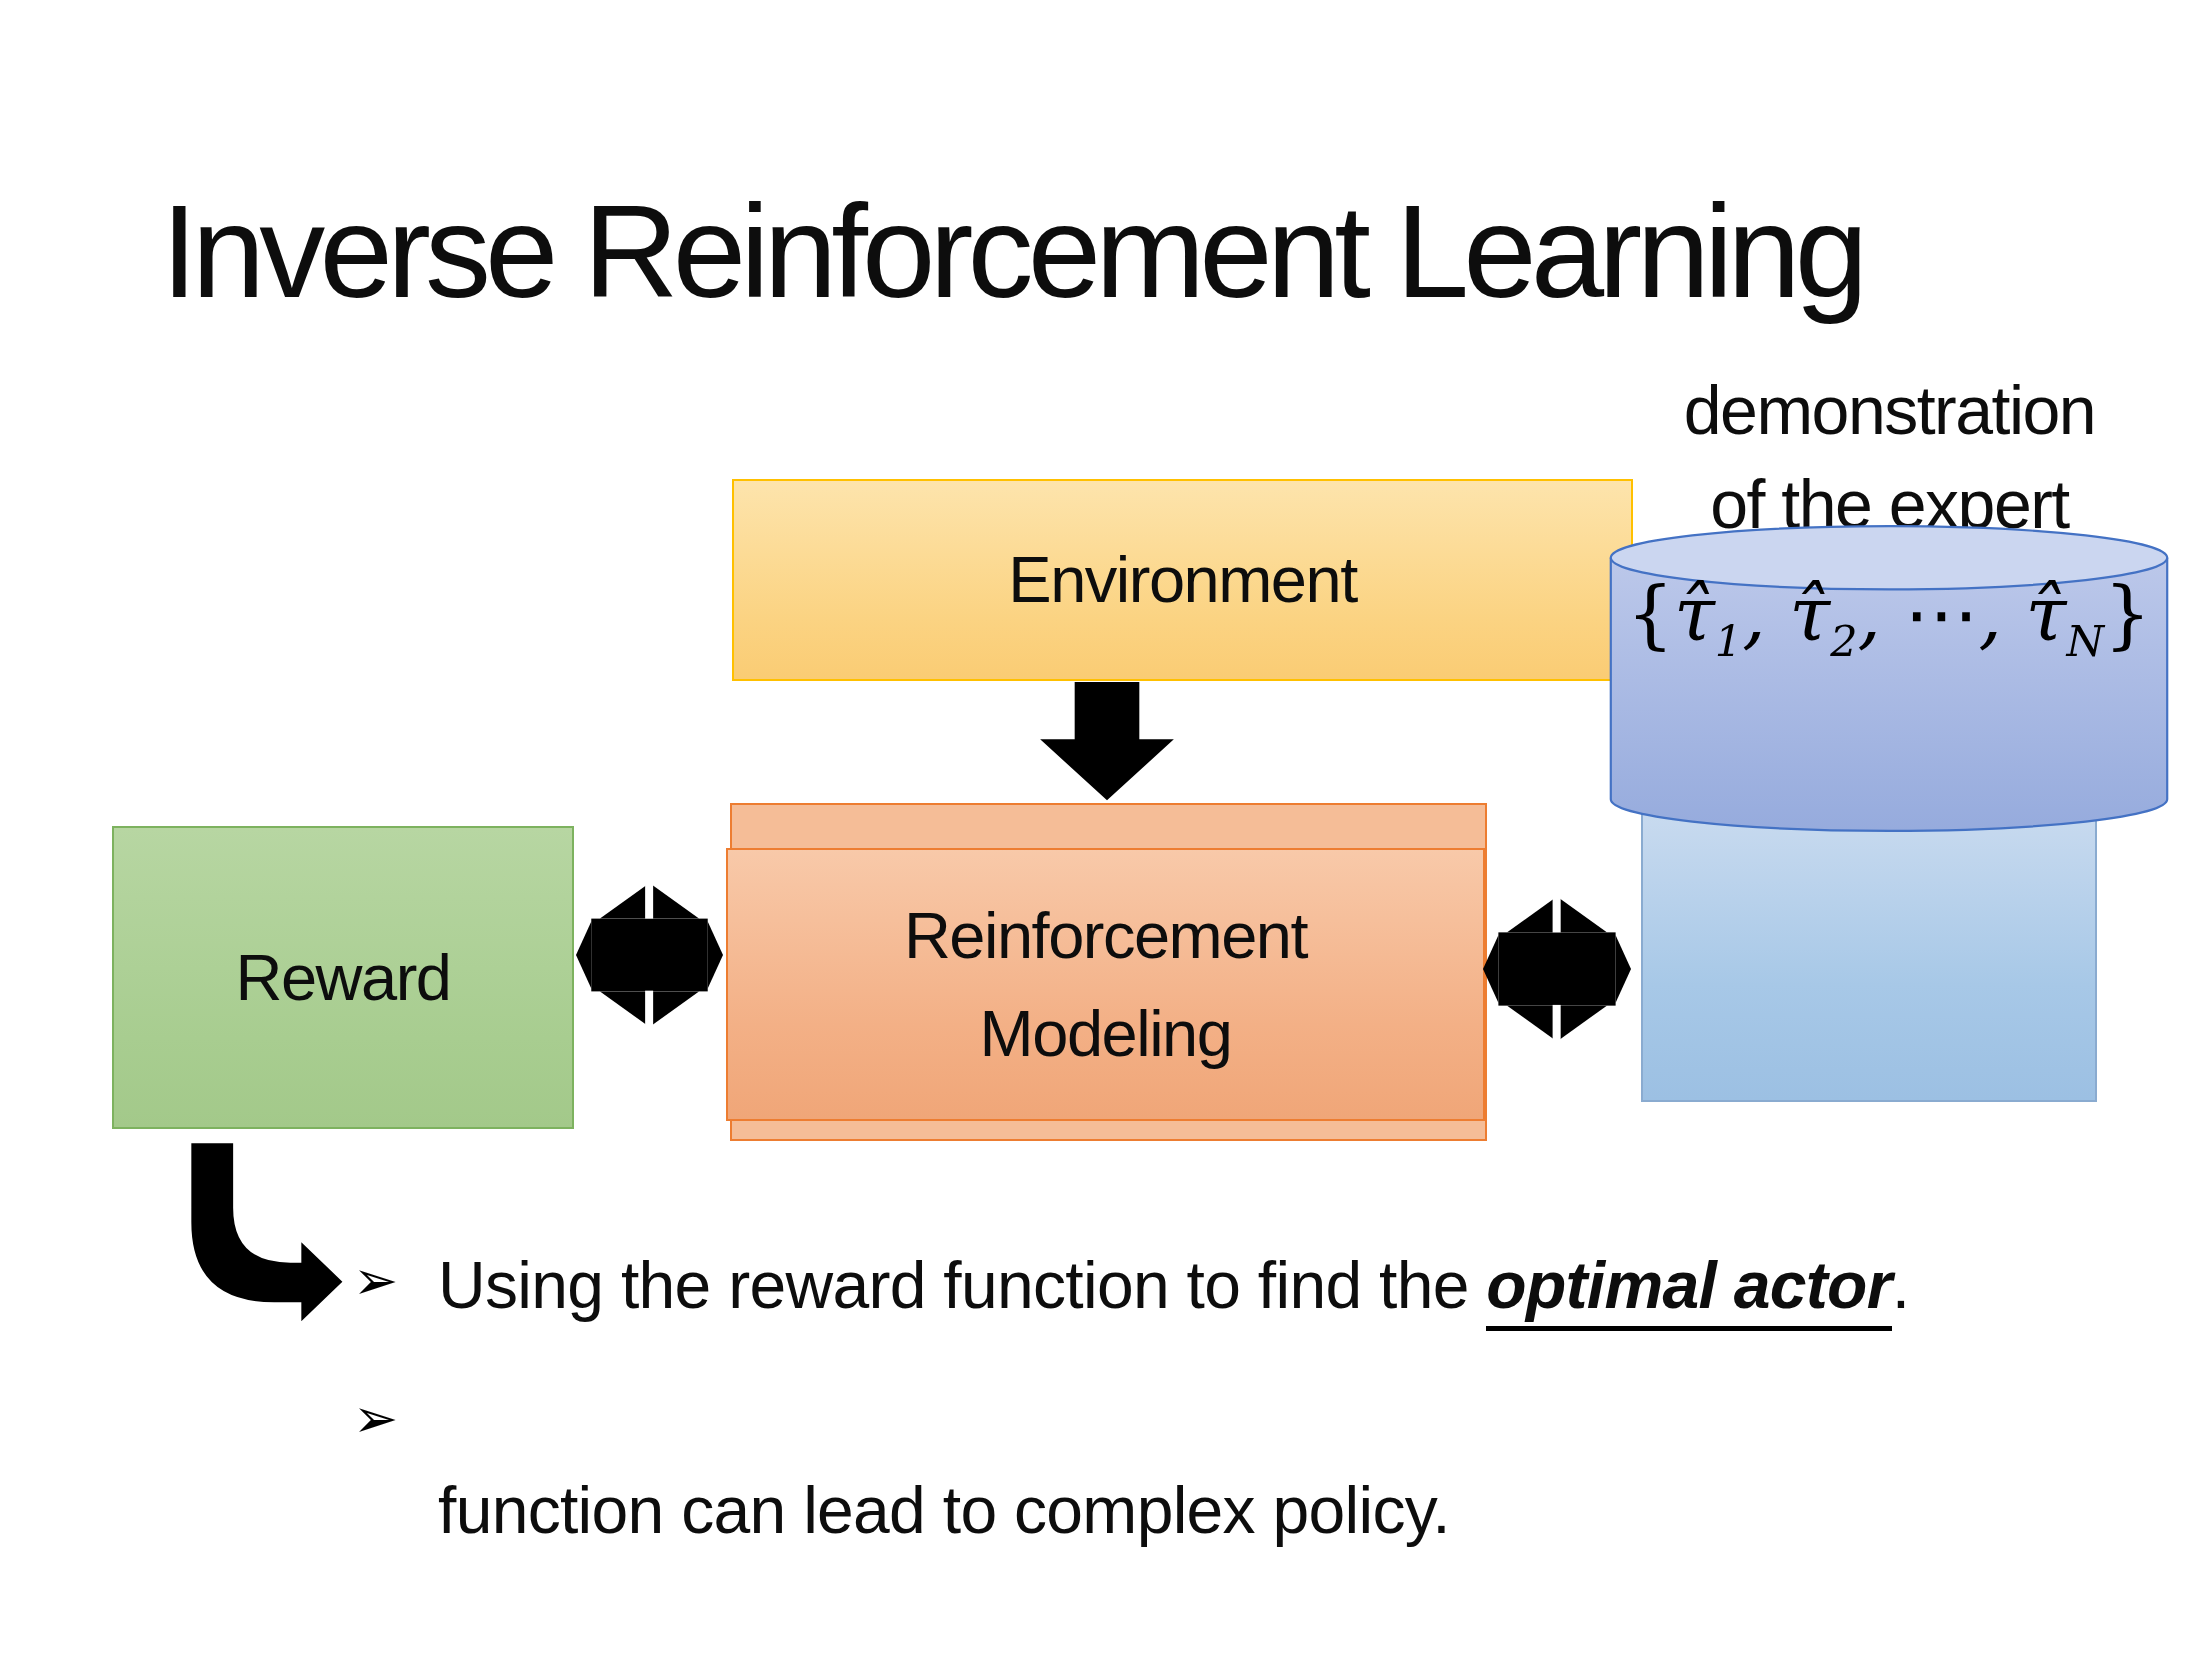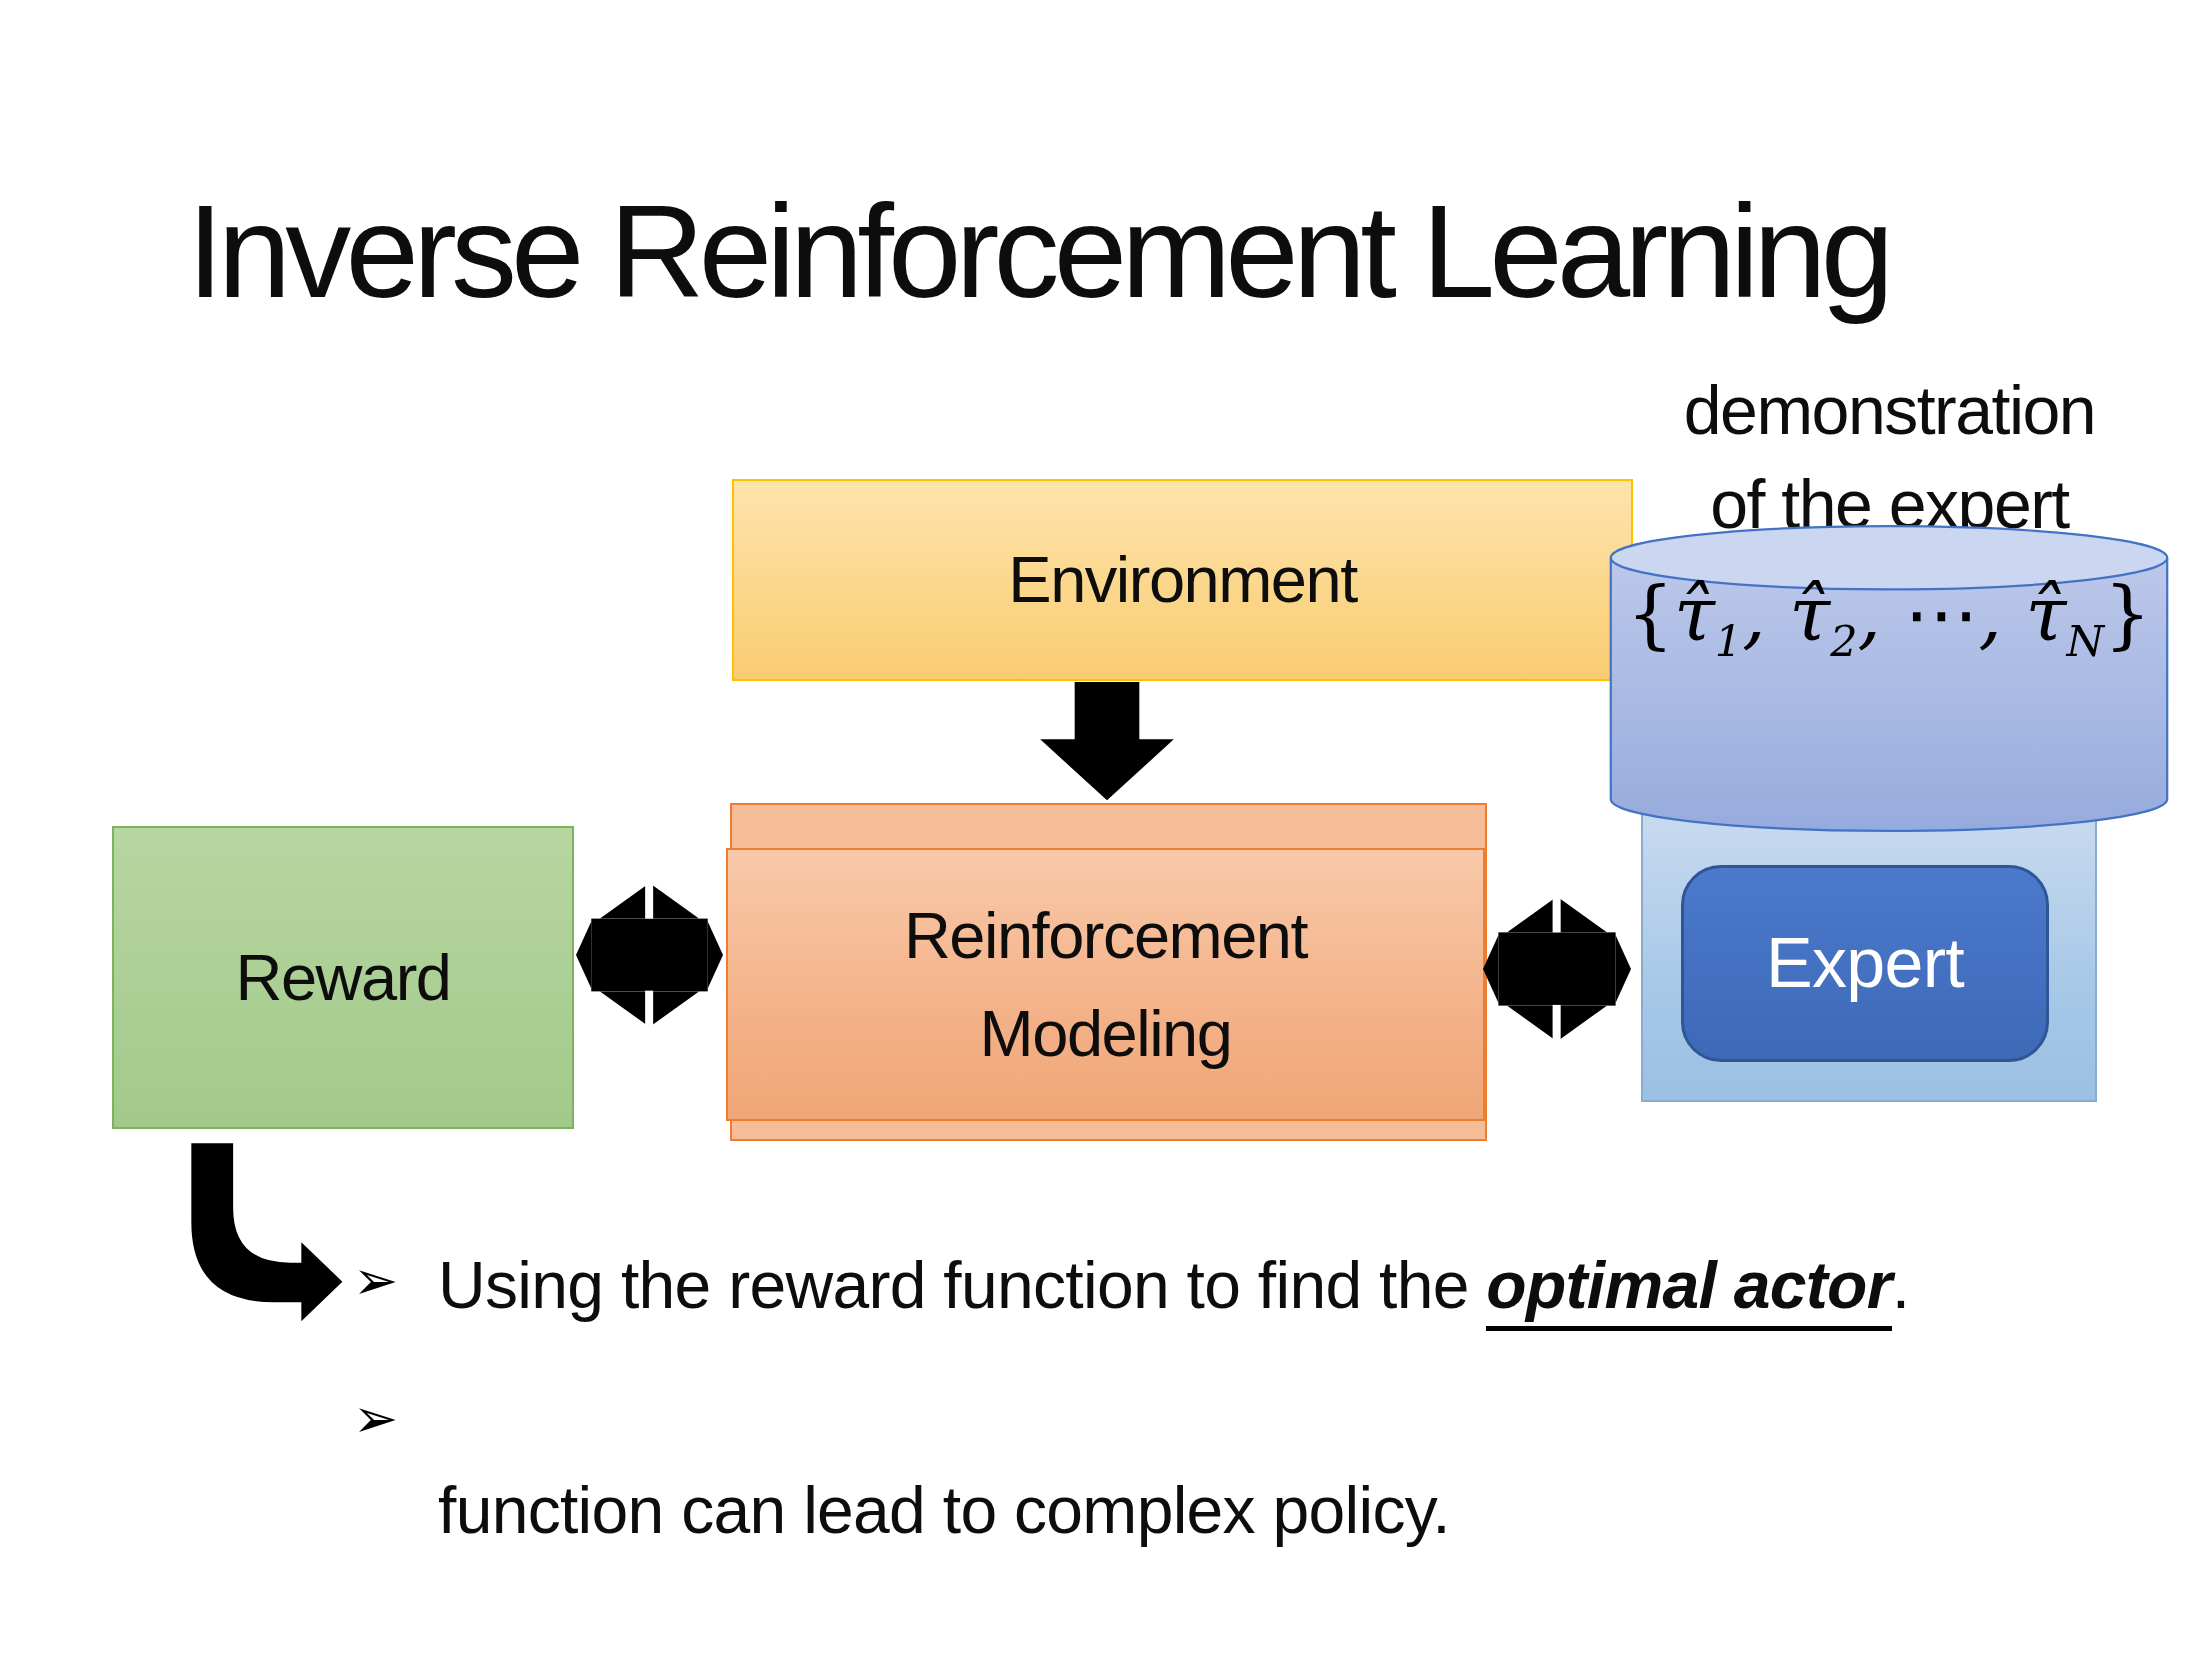--- a/index.html
+++ b/index.html
@@ -3,21 +3,21 @@
 <meta charset="utf-8">
 <style>
   html,body{margin:0;padding:0;background:#ffffff;}
   .slide{
     position:relative;width:2205px;height:1654px;background:#ffffff;overflow:hidden;
     font-family:"Liberation Sans", sans-serif;color:#0d0d0d;
   }
   .abs{position:absolute;}
   
   .title{
-    left:187px;top:176px;width:1911px;
+    left:161px;top:176px;width:1911px;
     font-size:132px;letter-spacing:-5.9px;font-weight:400;white-space:nowrap;
   }
   
   .demo-label{
     left:1610px;top:364px;width:559px;text-align:center;
     font-size:68px;line-height:1.38;letter-spacing:-1.5px;
   }
   
   .box{display:flex;align-items:center;justify-content:center;text-align:center;box-sizing:border-box;}
   .box .lbl{font-size:65px;letter-spacing:-1.5px;line-height:1.5;}
@@ -141,23 +141,20 @@
     </defs>
     <path d="M3,46 V375 A379,43 0 0 0 761,375 V46 Z" fill="url(#cylGrad)"></path>
     <path d="M3,46 V375 A379,43 0 0 0 761,375 V46" fill="none" stroke="#4472C4" stroke-width="3"></path>
     <ellipse cx="382" cy="46" rx="379" ry="43" fill="#CBD6F0" stroke="#4472C4" stroke-width="3"></ellipse>
   </svg>
 
   <div class="abs formula">
     <span class="brace">{</span><span>τ̂</span><sub>1</sub><span>, </span><span>τ̂</span><sub>2</sub><span>, </span><span>⋯</span><span>, </span><span>τ̂</span><sub>N</sub><span class="brace">}</span>
   </div>
 
-  <div class="abs box expert">
-    <span class="lbl">Expert</span>
-  </div>
 
   <svg class="abs" style="left:184px;top:1138px" width="165" height="187" viewBox="0 0 225 255">
     <path d="M10,7 H67 V95 Q67,170 145,170 H160 V142 L216,196 L160,250 V224 H123 Q10,224 10,115 Z" fill="#000"></path>
   </svg>
 
   <div class="bullet bullet-1">
     <span class="glyph">➢</span>
     <span class="btext">
       <span>Using the reward function to find the </span><span class="em">optimal actor</span><span>.</span>
     </span>

